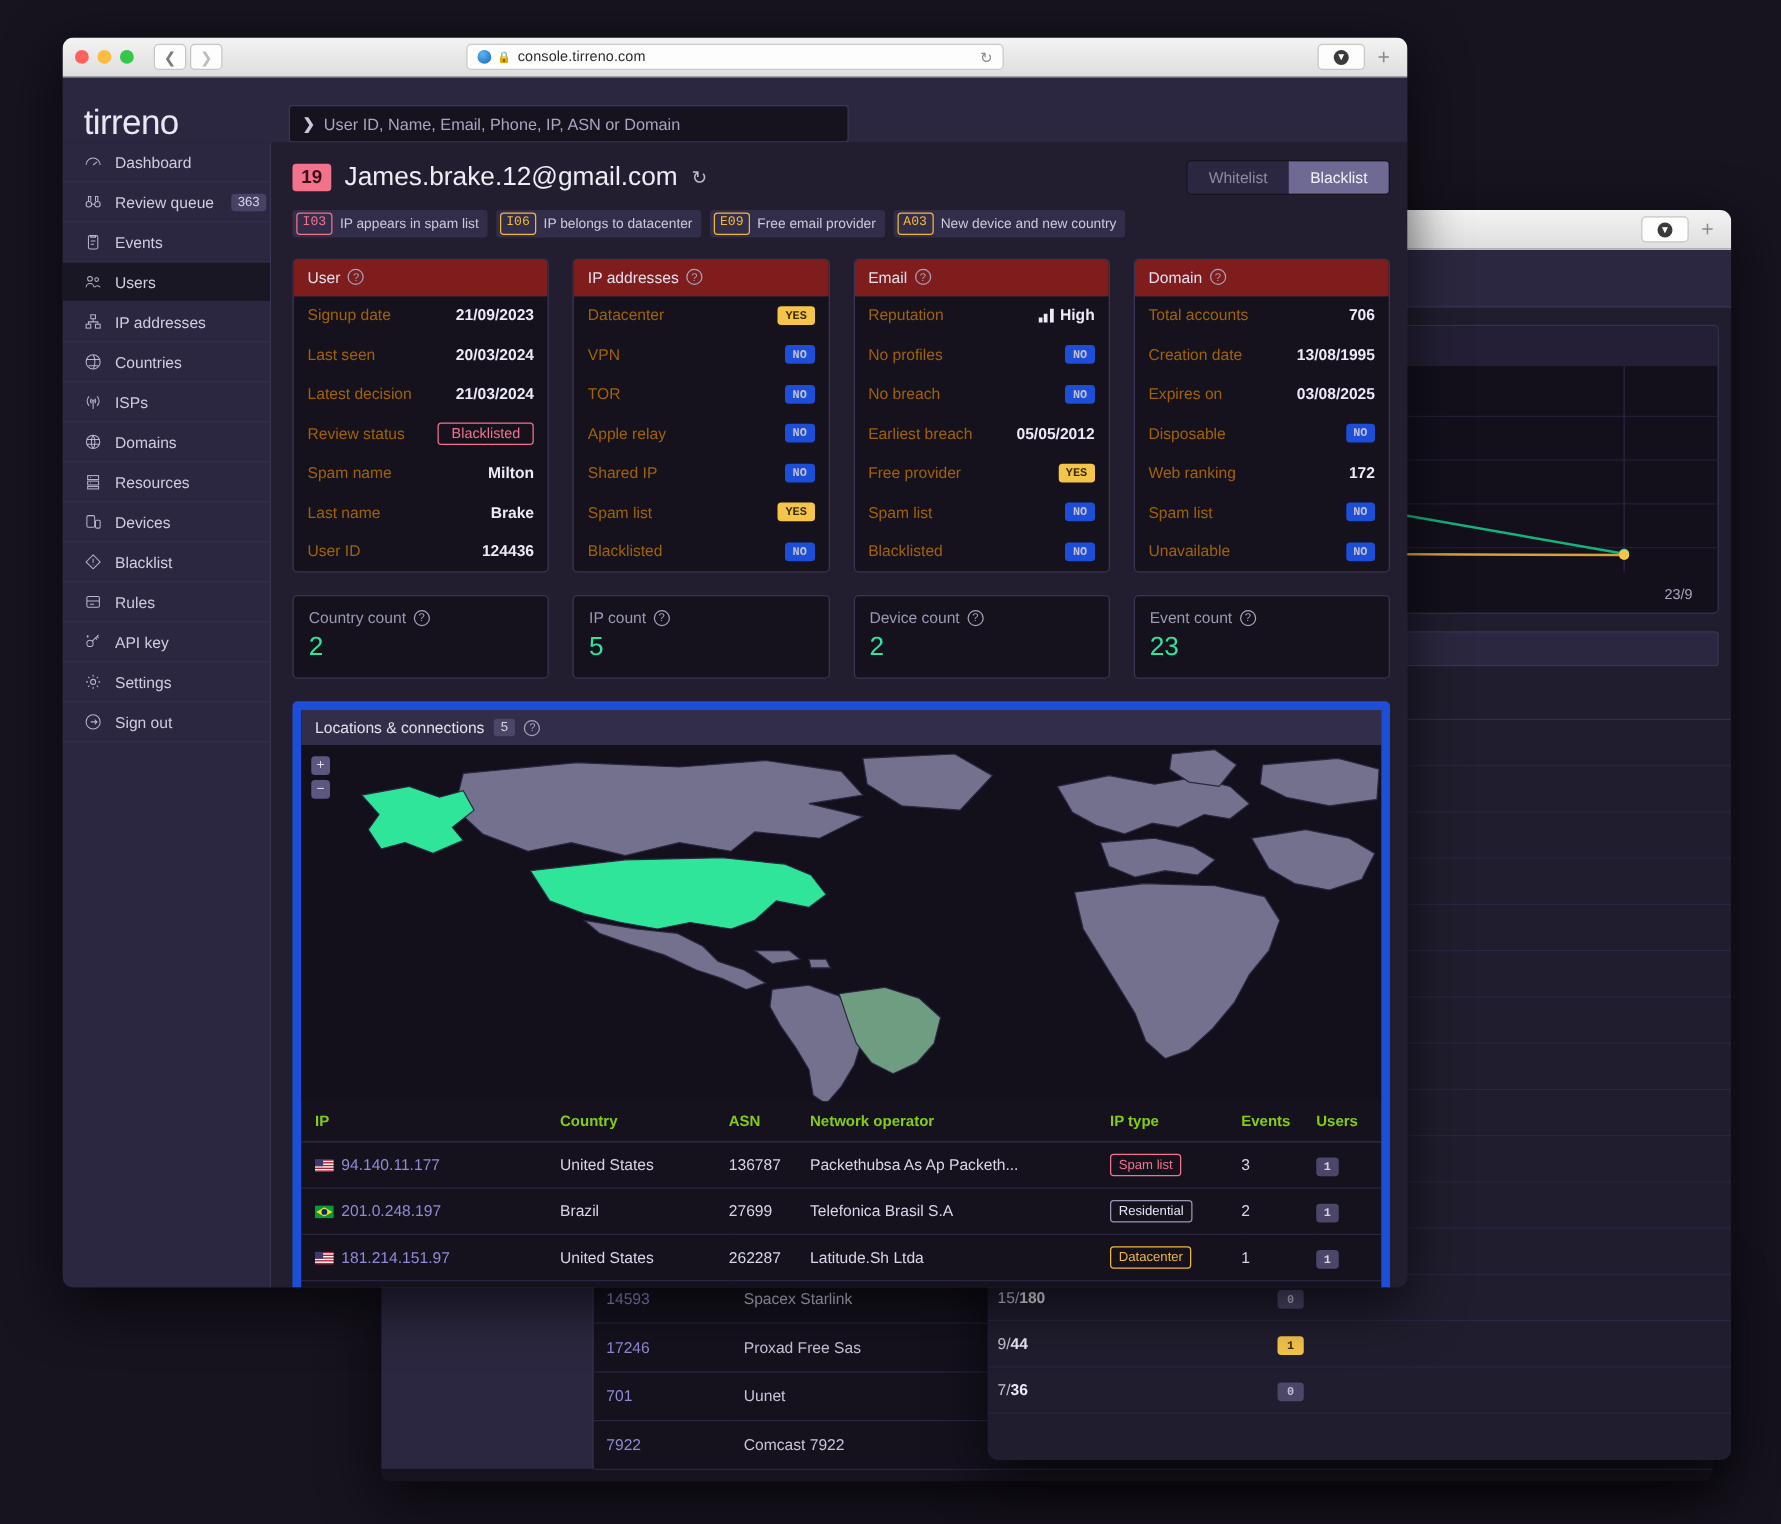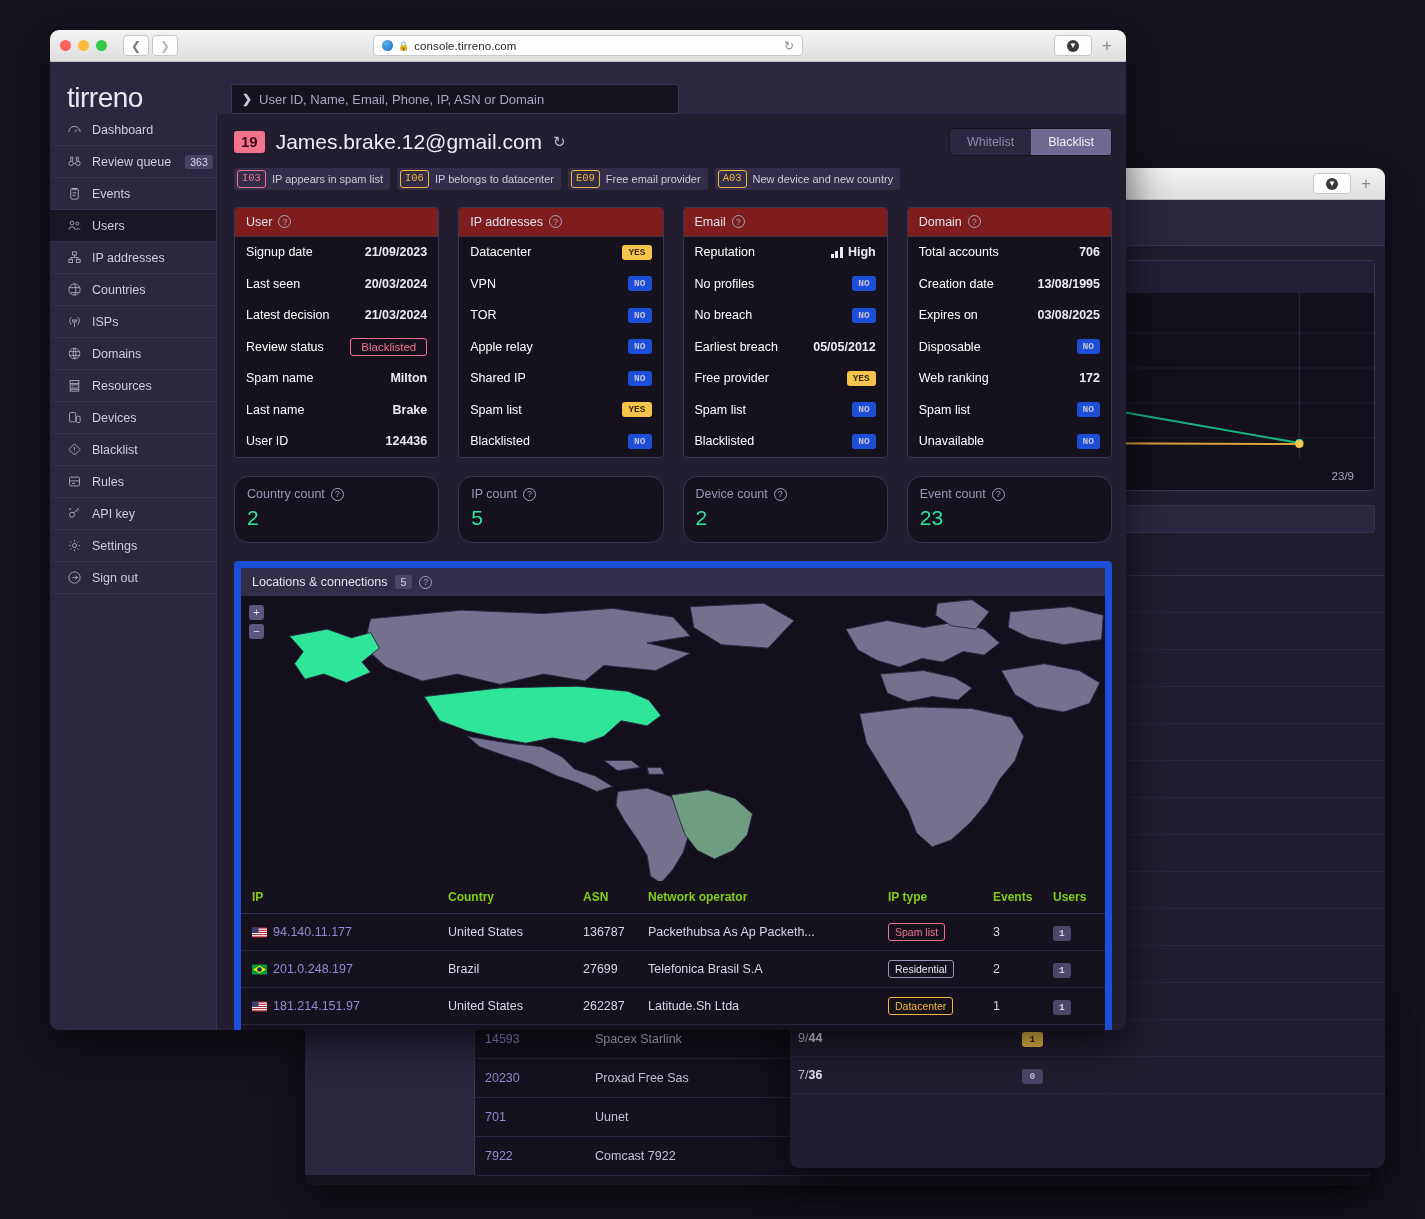--- a/index.html
+++ b/index.html
@@ -108,33 +108,33 @@
   .card { flex: 1; background: #15121e; border: 1px solid #3a3553; border-radius: 4px; overflow: hidden; min-width: 0; }
   .cardhead {
     background: #7f1d1d; padding: 7px 11px; display: flex; align-items: center; gap: 6px;
     color: #e3e1ee; font-size: 12.5px; border-bottom: 1px solid #3a3553;
   }
   .qmark {
     width: 13px; height: 13px; border-radius: 50%; border: 1px solid #a5a1bd;
     color: #a5a1bd; font-size: 9px; display: flex; align-items: center; justify-content: center; flex: none;
   }
   .kv { display: flex; align-items: center; justify-content: space-between; padding: 6px 11px; min-height: 31.5px; }
-  .kvk { color: #ffffff; font-size: 12.5px; }
+  .kvk { color: #a16207; font-size: 12.5px; }
   .kvv { color: #eceaf5; font-size: 12.5px; font-weight: 700; }
   .pill { font-family: "Liberation Mono", monospace; font-size: 9.5px; border-radius: 3px; padding: 2px 6px; font-weight: 700; }
   .pill.yes { background: #f5c54b; color: #3b2b00; }
   .pill.no { background: #1d4ed8; color: #c2bfd6; }
   .statusbox { border: 1px solid #f4738c; color: #f4738c; font-size: 11.5px; border-radius: 3px; padding: 2px 10px; }
   .rep { display: flex; align-items: center; gap: 5px; }
   .bars { display: flex; align-items: flex-end; gap: 1.5px; height: 11px; }
   .bars i { width: 3px; background: #eceaf5; display: block; }
 
   
   .countrow { display: flex; gap: 19px; margin-top: 18px; }
-  .ccard { flex: 1; background: #15121e; border: 1px solid #3a3553; border-radius: 14px; padding: 10px 12px 12px; }
+  .ccard { flex: 1; background: #15121e; border: 1px solid #3a3553; border-radius: 4px; padding: 10px 12px 12px; }
   .cclabel { display: flex; align-items: center; gap: 6px; color: #9b98b4; font-size: 12.5px; }
   .ccval { color: #2fe59a; font-size: 21px; margin-top: 5px; font-weight: 400; }
 
   
   .mappanel { margin-top: 18px; background: #15121e; border: 7px solid #1d4ed8; border-radius: 4px; overflow: hidden; }
   .maphead {
     background: #322d49; padding: 7px 11px; display: flex; align-items: center; gap: 7px;
     color: #e3e1ee; font-size: 12.5px;
   }
   .countchip { background: #4c4769; color: #d7d5e6; font-size: 10.5px; border-radius: 3px; padding: 1px 6px; }
@@ -201,21 +201,21 @@
       <div class="w3main">
         <table class="w3table">
           <tbody id="w3-rows">
               <tr>
                 <td style="width:110px"><span class="asnlink">14593</span></td>
                 <td>Spacex Starlink</td>
                 <td style="width:150px;text-align:right"><span class="frac"><span>41</span>/<b>1152</b></span></td>
                 <td style="width:130px"><span class="frac"><span>8</span>/<b>46</b></span></td>
               </tr>
               <tr>
-                <td style="width:110px"><span class="asnlink">20230</span></td>
+                <td style="width:110px"><span class="asnlink">17246</span></td>
                 <td>Proxad Free Sas</td>
                 <td style="width:150px;text-align:right"><span class="frac"><span>32</span>/<b>640</b></span></td>
                 <td style="width:130px"><span class="frac"><span>9</span>/<b>38</b></span></td>
               </tr>
               <tr>
                 <td style="width:110px"><span class="asnlink">701</span></td>
                 <td>Uunet</td>
                 <td style="width:150px;text-align:right"><span class="frac"><span>14</span>/<b>549</b></span></td>
                 <td style="width:130px"><span class="frac"><span>2</span>/<b>39</b></span></td>
               </tr>
@@ -335,20 +335,24 @@
             <tr>
               <td><span class="frac"><span>16</span>/<b>147</b></span></td>
               <td><span class="bl hot">1</span></td>
             </tr>
             <tr>
               <td><span class="frac"><span>8</span>/<b>112</b></span></td>
               <td><span class="bl zero">0</span></td>
             </tr>
             <tr>
               <td><span class="frac"><span>4</span>/<b>100</b></span></td>
+              <td><span class="bl zero">0</span></td>
+            </tr>
+            <tr>
+              <td><span class="frac"><span>15</span>/<b>180</b></span></td>
               <td><span class="bl zero">0</span></td>
             </tr>
             <tr>
               <td><span class="frac"><span>9</span>/<b>44</b></span></td>
               <td><span class="bl hot">1</span></td>
             </tr>
             <tr>
               <td><span class="frac"><span>7</span>/<b>36</b></span></td>
               <td><span class="bl zero">0</span></td>
             </tr>

